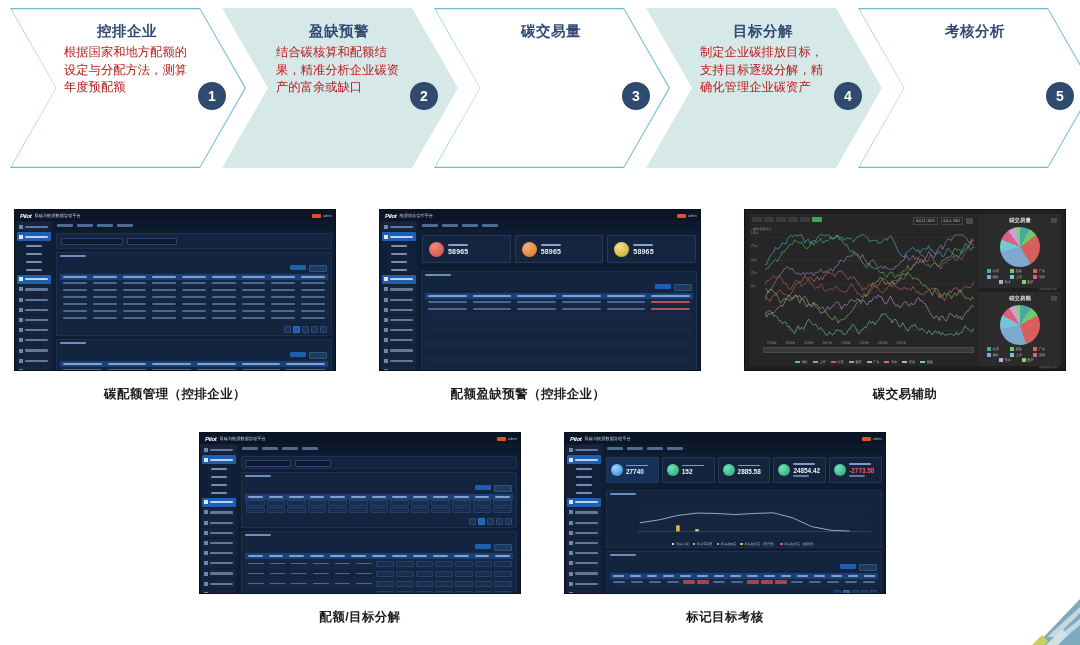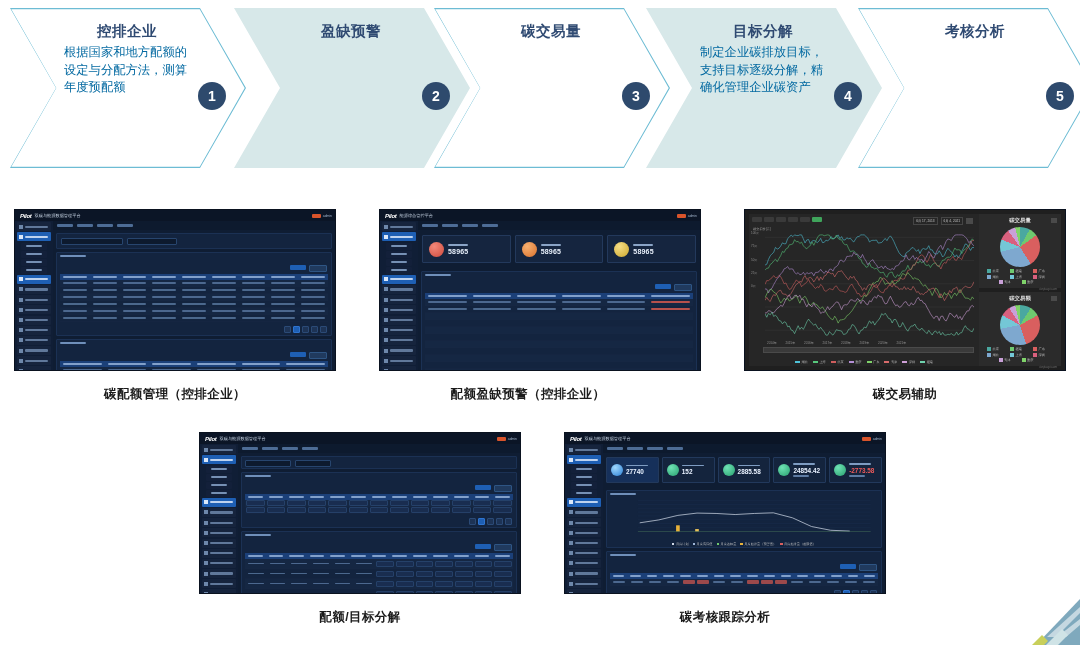--- a/index.html
+++ b/index.html
@@ -35,21 +35,21 @@
   .chev .content {
     position:absolute; left:54px; top:14px; right:56px; bottom:6px;
     z-index:3;
   }
   .chev .ctitle {
     font-size:14.5px; font-weight:bold; color:#2f4a72;
     text-align:center; letter-spacing:.5px; margin-bottom:4px;
     line-height:18px;
   }
   .chev .cbody {
-    font-size:12.3px; color:#0369a1; line-height:17.5px;
+    font-size:12.3px; color:#b91c1c; line-height:17.5px;
     text-align:left;
   }
   .chev .badge {
     position:absolute; z-index:5;
     width:28px; height:28px; border-radius:50%;
     background:#2e4a6d; color:#fff;
     font-size:14px; font-weight:bold;
     display:flex; align-items:center; justify-content:center;
     top:74px;
   }
@@ -182,24 +182,25 @@
   <div id="flow">
       <div class="chev outlined" style="left: 10px; width: 236px; z-index: 10;">
         <div class="outline"></div>
         <div class="inner"></div>
         <div class="content">
           <div class="ctitle">控排企业</div>
           <div class="cbody">根据国家和地方配额的设定与分配方法，测算年度预配额</div>
         </div>
         <div class="badge" style="left: 188px;">1</div>
       </div>
-      <div class="chev filled" style="left: 234px; width: 236px; z-index: 9;">
+      <div class="chev filled" style="left: 222px; width: 236px; z-index: 9;">
         <div class="shape"></div>
         <div class="content">
           <div class="ctitle">盈缺预警</div>
+          <div class="cbody">结合碳核算和配额结果，精准分析企业碳资产的富余或缺口</div>
         </div>
         <div class="badge" style="left: 188px;">2</div>
       </div>
       <div class="chev outlined" style="left: 434px; width: 236px; z-index: 8;">
         <div class="outline"></div>
         <div class="inner"></div>
         <div class="content">
           <div class="ctitle">碳交易量</div>
         </div>
         <div class="badge" style="left: 188px;">3</div>
@@ -1253,21 +1254,21 @@
                 <div class="pg"></div>
                 <div class="pg act"></div>
                 <div class="pg"></div>
                 <div class="pg"></div>
                 <div class="pg"></div>
               </div>
             </div>
           </div>
         </div>
       </div>
-      <div class="caption" style="left: 564px; top: 609px; width: 322px; text-align: center; padding-left: 0px; transform: none;">碳考核跟踪分析</div>
+      <div class="caption" style="left: 564px; top: 609px; width: 322px; text-align: center; padding-left: 0px; transform: none;">标记目标考核</div>
     </div>
 
   <svg style="position:absolute;right:0;bottom:0;width:64px;height:52px;">
     <polygon points="64,6 64,52 20,52" fill="#7fa9bd"></polygon>
     <polygon points="64,14 64,20 40,44 31,44" fill="#ffffff" opacity=".55"></polygon>
     <polygon points="64,26 64,32 50,44 41,44" fill="#ffffff" opacity=".55"></polygon>
     <polygon points="30,52 46,36 52,42 42,52" fill="#cfe3e6"></polygon>
     <polygon points="16,52 26,42 32,48 28,52" fill="#c8cf5a"></polygon>
   </svg>
 </div>

